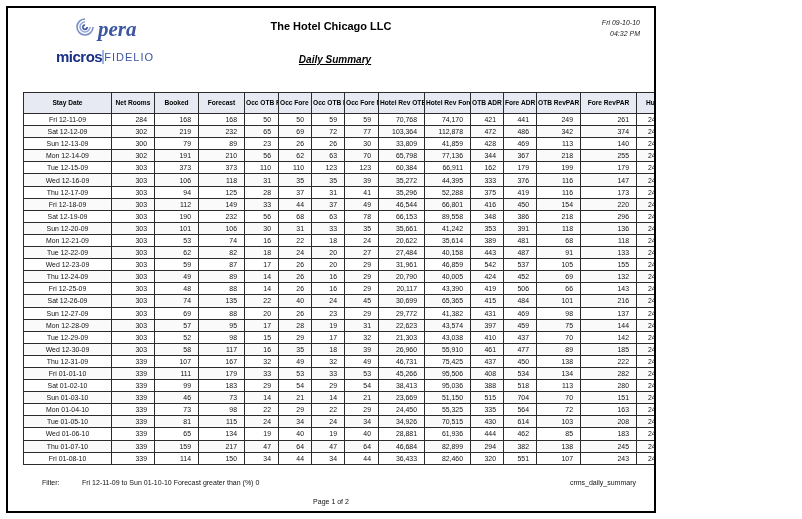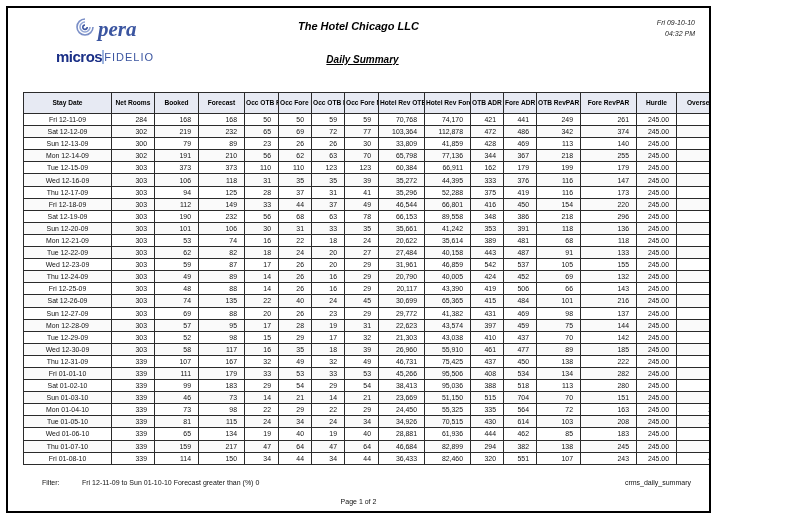--- a/index.html
+++ b/index.html
@@ -1,32 +1,32 @@
 <!DOCTYPE html>
 <html><head>
 <meta charset="utf-8">
 <style>
   * { margin:0; padding:0; box-sizing:border-box; }
   html,body { width:802px; height:519px; background:#fff; font-family:"Liberation Sans", sans-serif; }
   .frame {
-    position:absolute; left:6px; top:6px; width:705px; height:507px;
+    position:absolute; left:6px; top:6px; width:650px; height:507px;
     border:2px solid #000; background:#fff; overflow:hidden;
   }
   
   .report-header { position:relative; height:78px; }
   .logo-block { position:absolute; left:48px; top:8px; width:130px; }
   .opera-logo { display:flex; align-items:center; gap:2px; margin-left:18px; }
   .opera-text { font-family:"Liberation Serif", serif; font-style:italic; font-weight:bold;
     font-size:21px; color:#3b55a0; letter-spacing:0px; }
   .micros-line { display:flex; align-items:center; gap:0; margin-top:6px; }
   .micros-text { font-size:15px; font-weight:bold; color:#1a2f86; letter-spacing:-0.5px; }
   .divider-bar { width:2px; height:14px; background:#9fb6e0; }
   .fidelio-text { font-size:11px; font-weight:normal; color:#3b55a0; letter-spacing:1px; }
   .title-block { position:absolute; left:0; right:0; top:12px; text-align:center; }
-  .report-title { font-size:11px; font-weight:bold; font-style:italic; color:#000; }
+  .report-title { font-size:11px; font-weight:bold; color:#000; }
   .report-subtitle { font-size:10px; font-weight:bold; font-style:italic; text-decoration:underline; margin-top:22px;padding-left:8px; }
   .print-stamp { position:absolute; right:14px; top:10px; text-align:right;
     font-size:7px; font-style:italic; color:#222; line-height:1.5; }
 
   
   .table-wrap { position:absolute; left:15px; top:84px; width:760px; }
   table { border-collapse:collapse; table-layout:fixed; width:760px; }
   th, td { border:1px solid #2b2b2b; overflow:hidden; white-space:nowrap; }
   thead th {
     background:#e7eaf3; font-size:6.6px; font-weight:bold; text-align:center;

